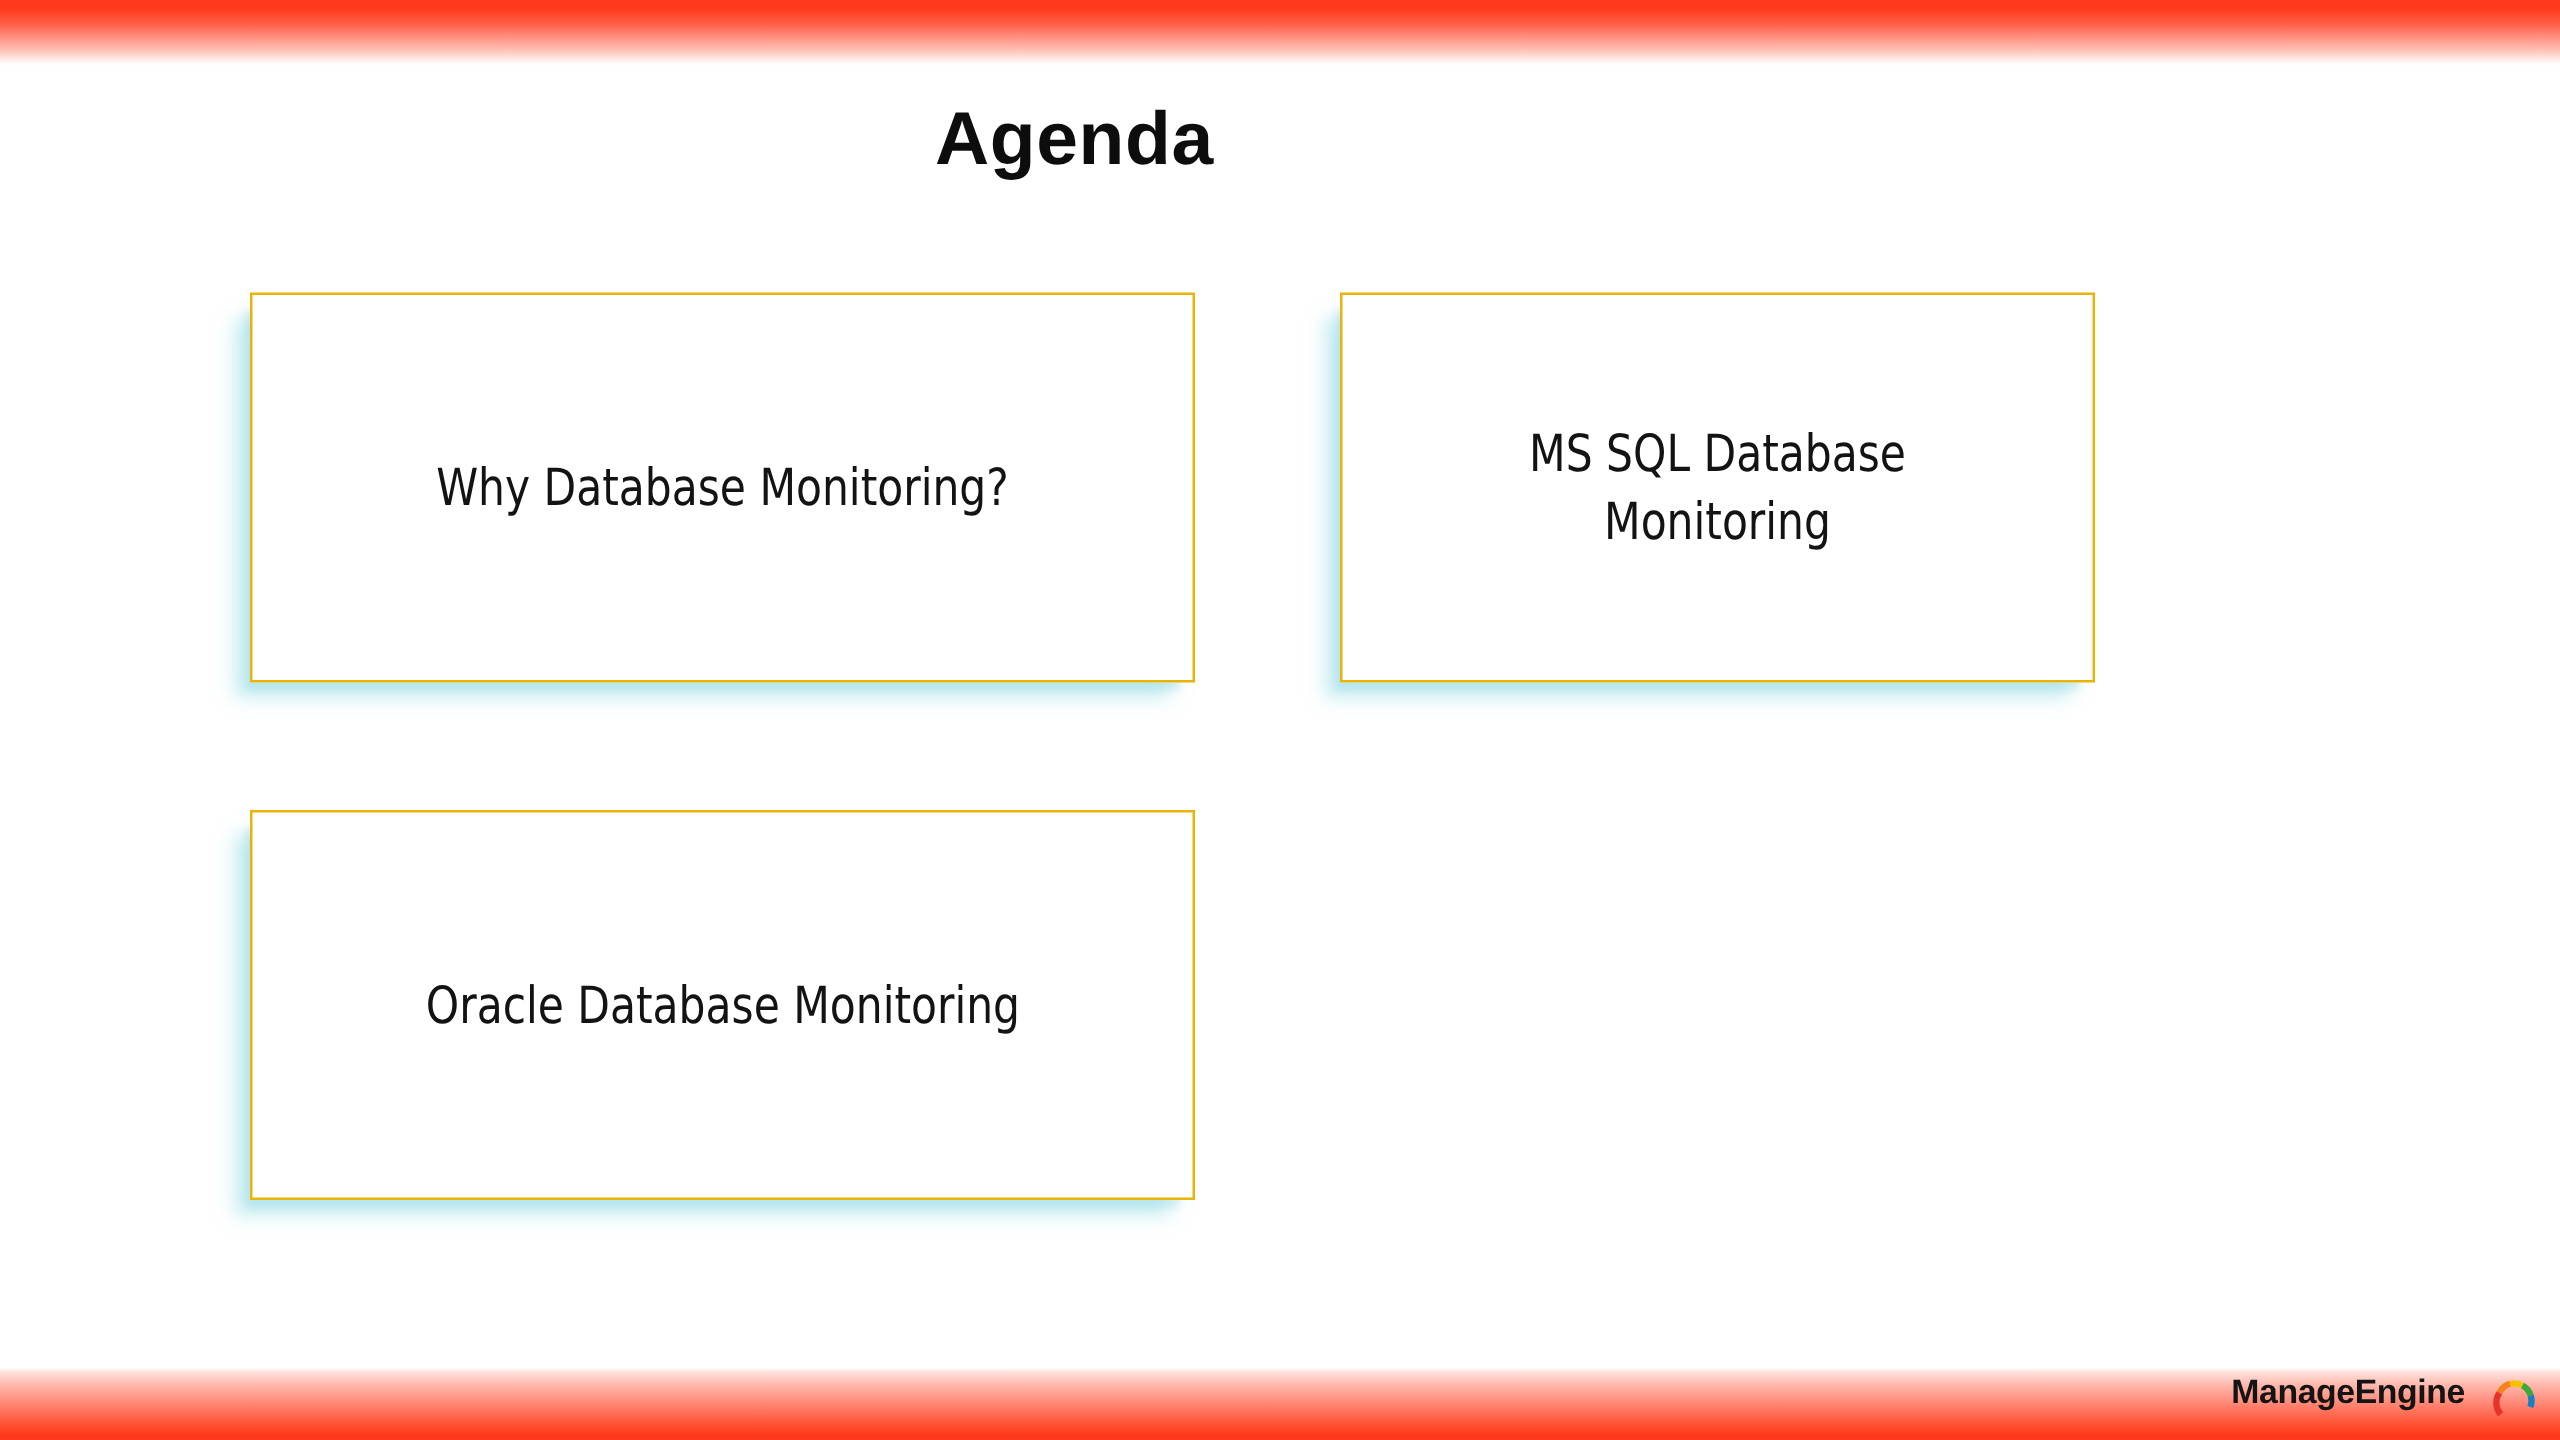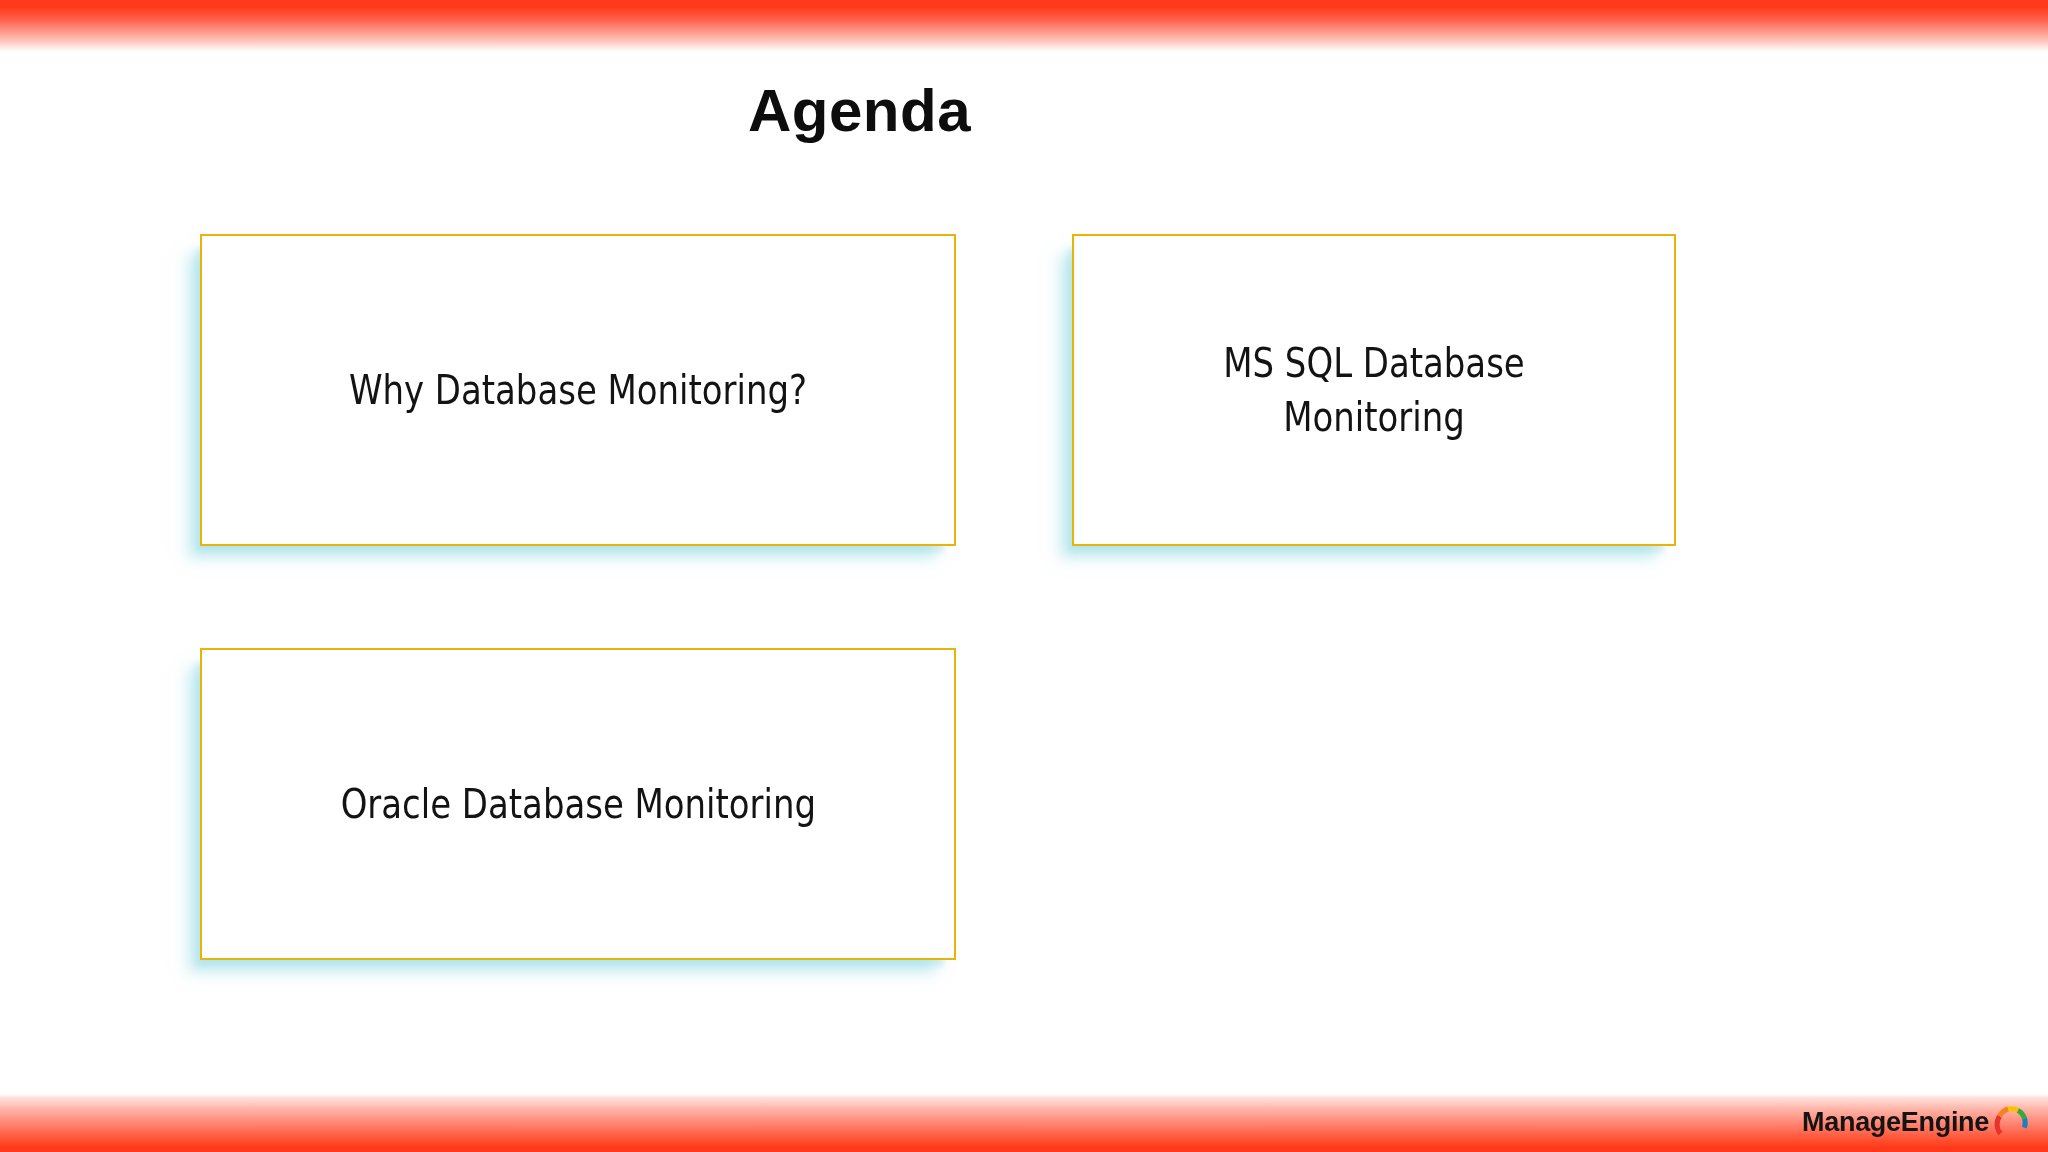--- a/index.html
+++ b/index.html
@@ -102,22 +102,21 @@
     white-space: pre-line;
   }
 
   
   .logo {
     position: absolute;
     right: 16px;
     bottom: 8px;
     height: 44px;
     display: flex;
-    align-items: center;
-    gap: 3px;
+    gap: 20px;
   }
   .logo-wordmark {
     font-size: 27px;
     line-height: 1;
     color: #141414;
     font-weight: 700;
     letter-spacing: -0.3px;
     white-space: nowrap;
   }
   .logo-wordmark .lw-light { font-weight: 600; }

